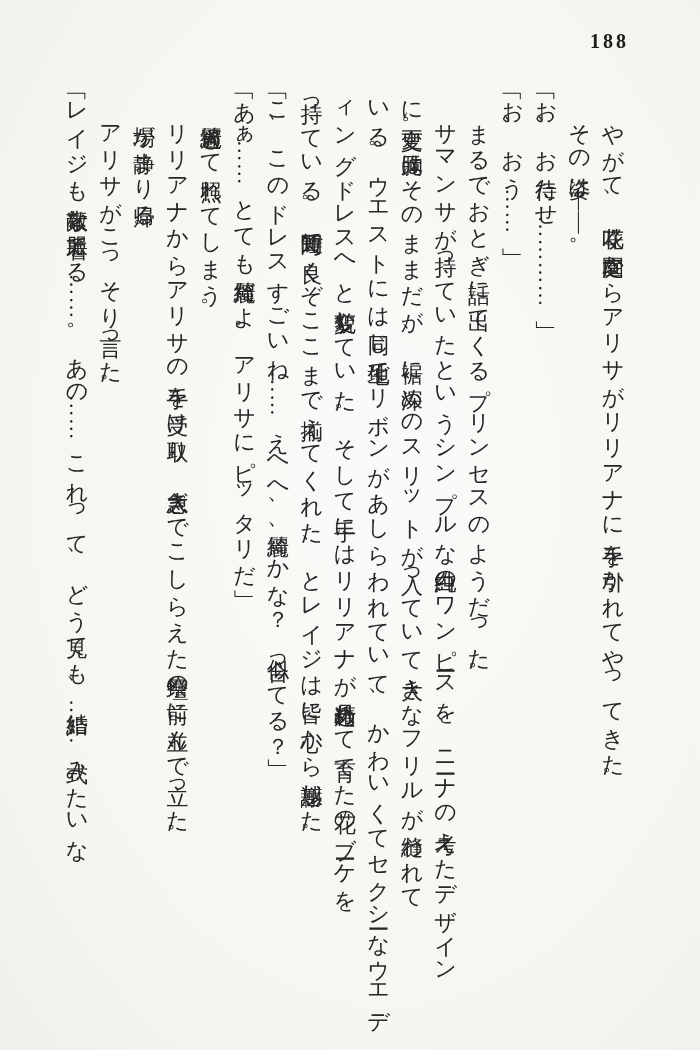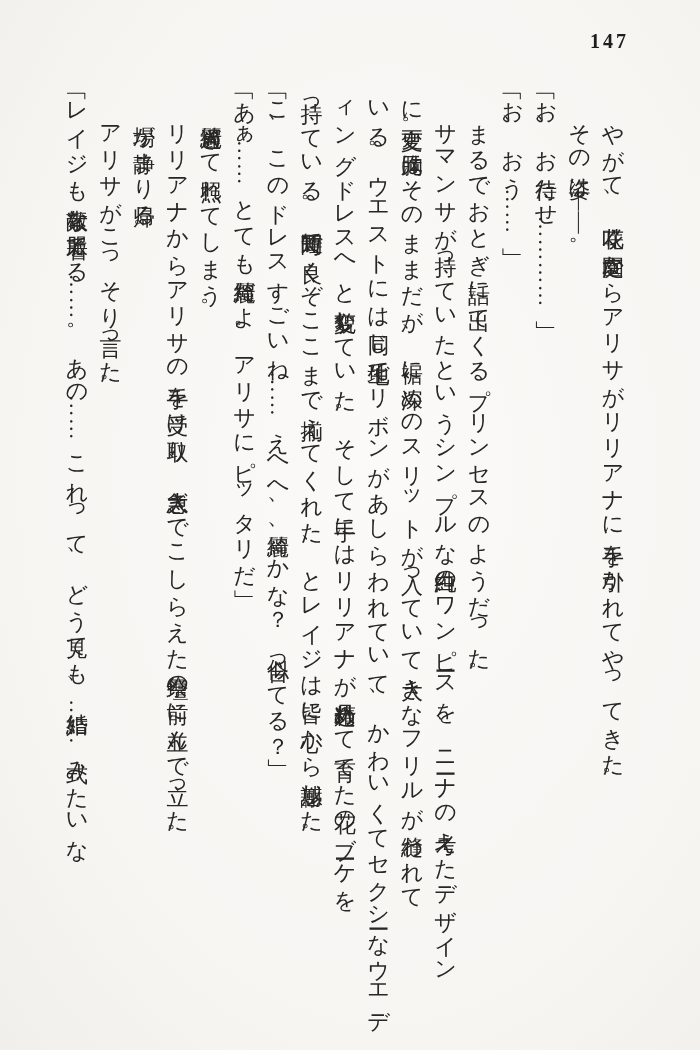--- a/index.html
+++ b/index.html
@@ -45,21 +45,21 @@
   .text-line {
     margin: 0;
     padding: 0;
     white-space: pre;
   }
 </style>
 </head>
 <body>
 
 <div class="page">
-  <div class="page-number">147</div>
+  <div class="page-number">188</div>
   <div class="text-block">
     <p class="text-line">　やがて、花咲く庭園からアリサがリリアナに手を引かれてやってきた。</p>
     <p class="text-line">　その姿は――。</p>
     <p class="text-line">「お、お待たせ…………」</p>
     <p class="text-line">「お、おう……」</p>
     <p class="text-line">　まるでおとぎ話に出てくるプリンセスのようだった。</p>
     <p class="text-line">　サマンサが持っていたというシンプルな純白のワンピースを、ニーナの考えたデザイン</p>
     <p class="text-line">に変更。胸元はそのままだが、裾に深めのスリットが入っていて大きなフリルが縫われて</p>
     <p class="text-line">いる。ウエストには同じ生地でリボンがあしらわれていて、かわいくてセクシーなウエデ</p>
     <p class="text-line">ィングドレスへと変貌していた。そして手にはリリアナが丹精込めて育てた花のブーケを</p>

